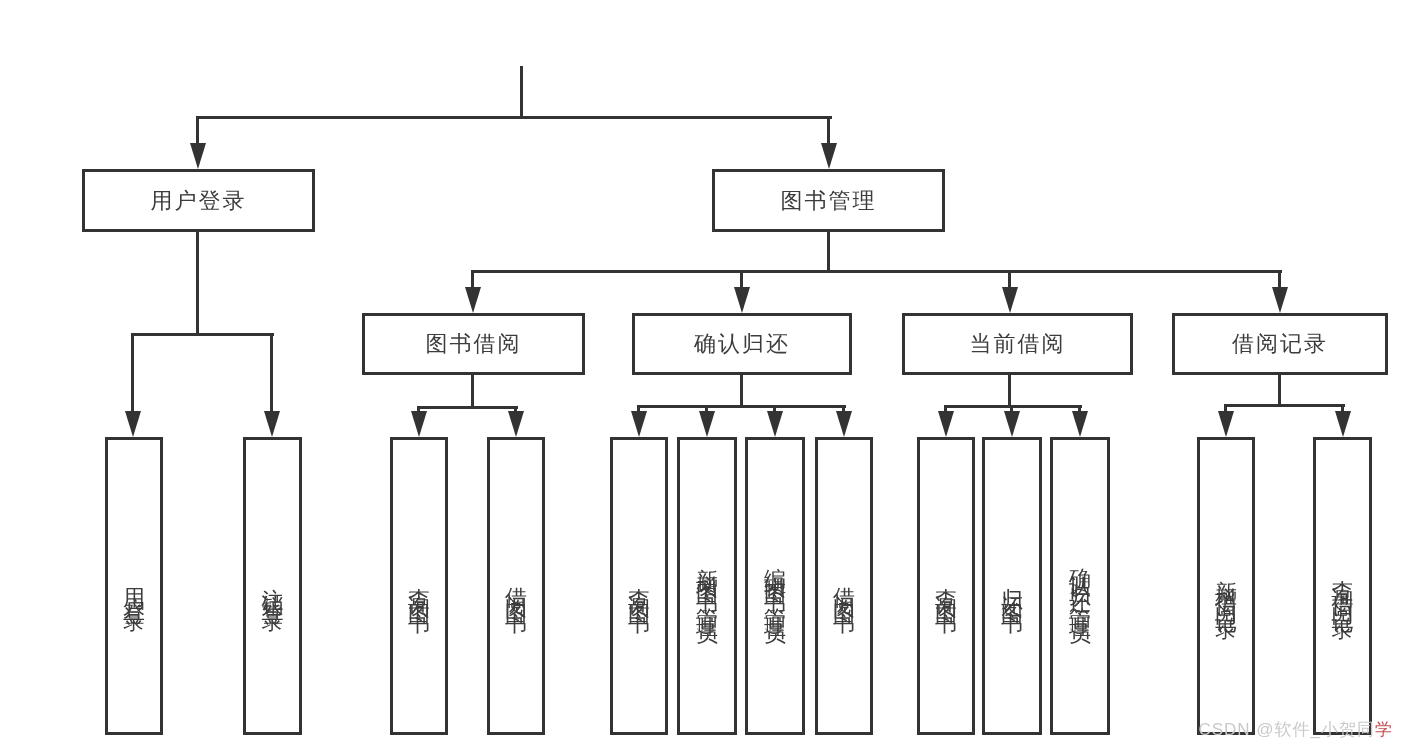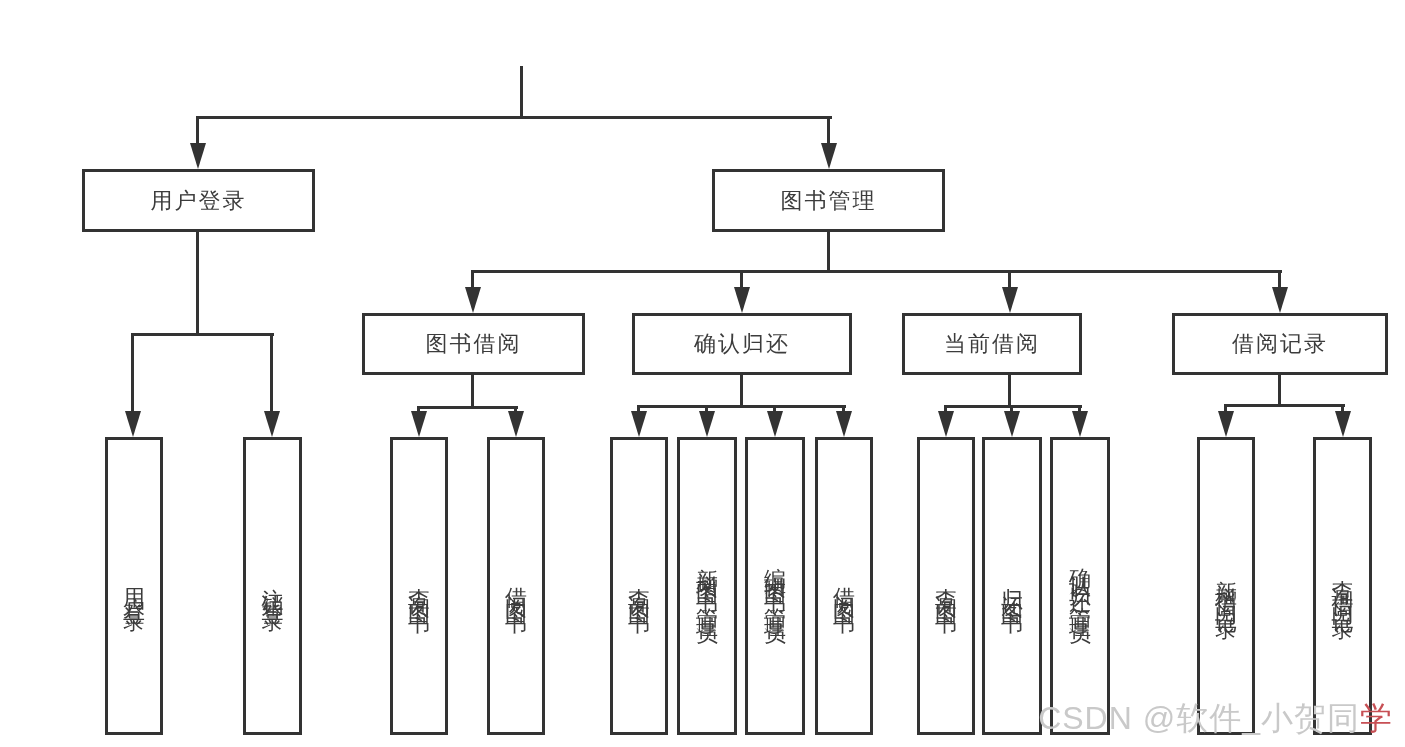--- a/index.html
+++ b/index.html
@@ -17,21 +17,21 @@
     letter-spacing:8px;line-height:1;white-space:normal;
   }
   .hline{position:absolute;height:3px;background:#333333;}
   .vline{position:absolute;width:3px;background:#333333;}
   .ah{
     position:absolute;width:0;height:0;
     border-left:8px solid transparent;border-right:8px solid transparent;
     border-top:26px solid #333333;
   }
   #watermark{
-    position:absolute;right:12px;bottom:6px;font-size:32px;letter-spacing:1px;
+    position:absolute;right:12px;bottom:6px;font-size:17px;letter-spacing:1px;
     white-space:nowrap;
   }
   #watermark .wm-gray{color:#c9c9c9;}
   #watermark .wm-red{color:#c75055;}
 </style>
 </head>
 <body>
 
 <div id="stage">
 
@@ -68,21 +68,21 @@
   <div class="ah" style="left:1002px;top:287px;"></div>
   <div class="vline" style="left:1278px;top:270px;height:22px;"></div>
   <div class="ah" style="left:1272px;top:287px;"></div>
 
   <div class="box" style="left:362px;top:313px;width:223px;height:62px;">
     <span class="lbl">图书借阅</span>
   </div>
   <div class="box" style="left:632px;top:313px;width:220px;height:62px;">
     <span class="lbl">确认归还</span>
   </div>
-  <div class="box" style="left:902px;top:313px;width:180px;height:62px;">
+  <div class="box" style="left:902px;top:313px;width:231px;height:62px;">
     <span class="lbl">当前借阅</span>
   </div>
   <div class="box" style="left:1172px;top:313px;width:216px;height:62px;">
     <span class="lbl">借阅记录</span>
   </div>
 
   <div class="vline" style="left:471px;top:375px;height:34px;"></div>
   <div class="hline" style="left:417px;top:406px;width:101px;"></div>
   <div class="vline" style="left:417px;top:406px;height:10px;"></div>
   <div class="ah" style="left:411px;top:411px;"></div>

